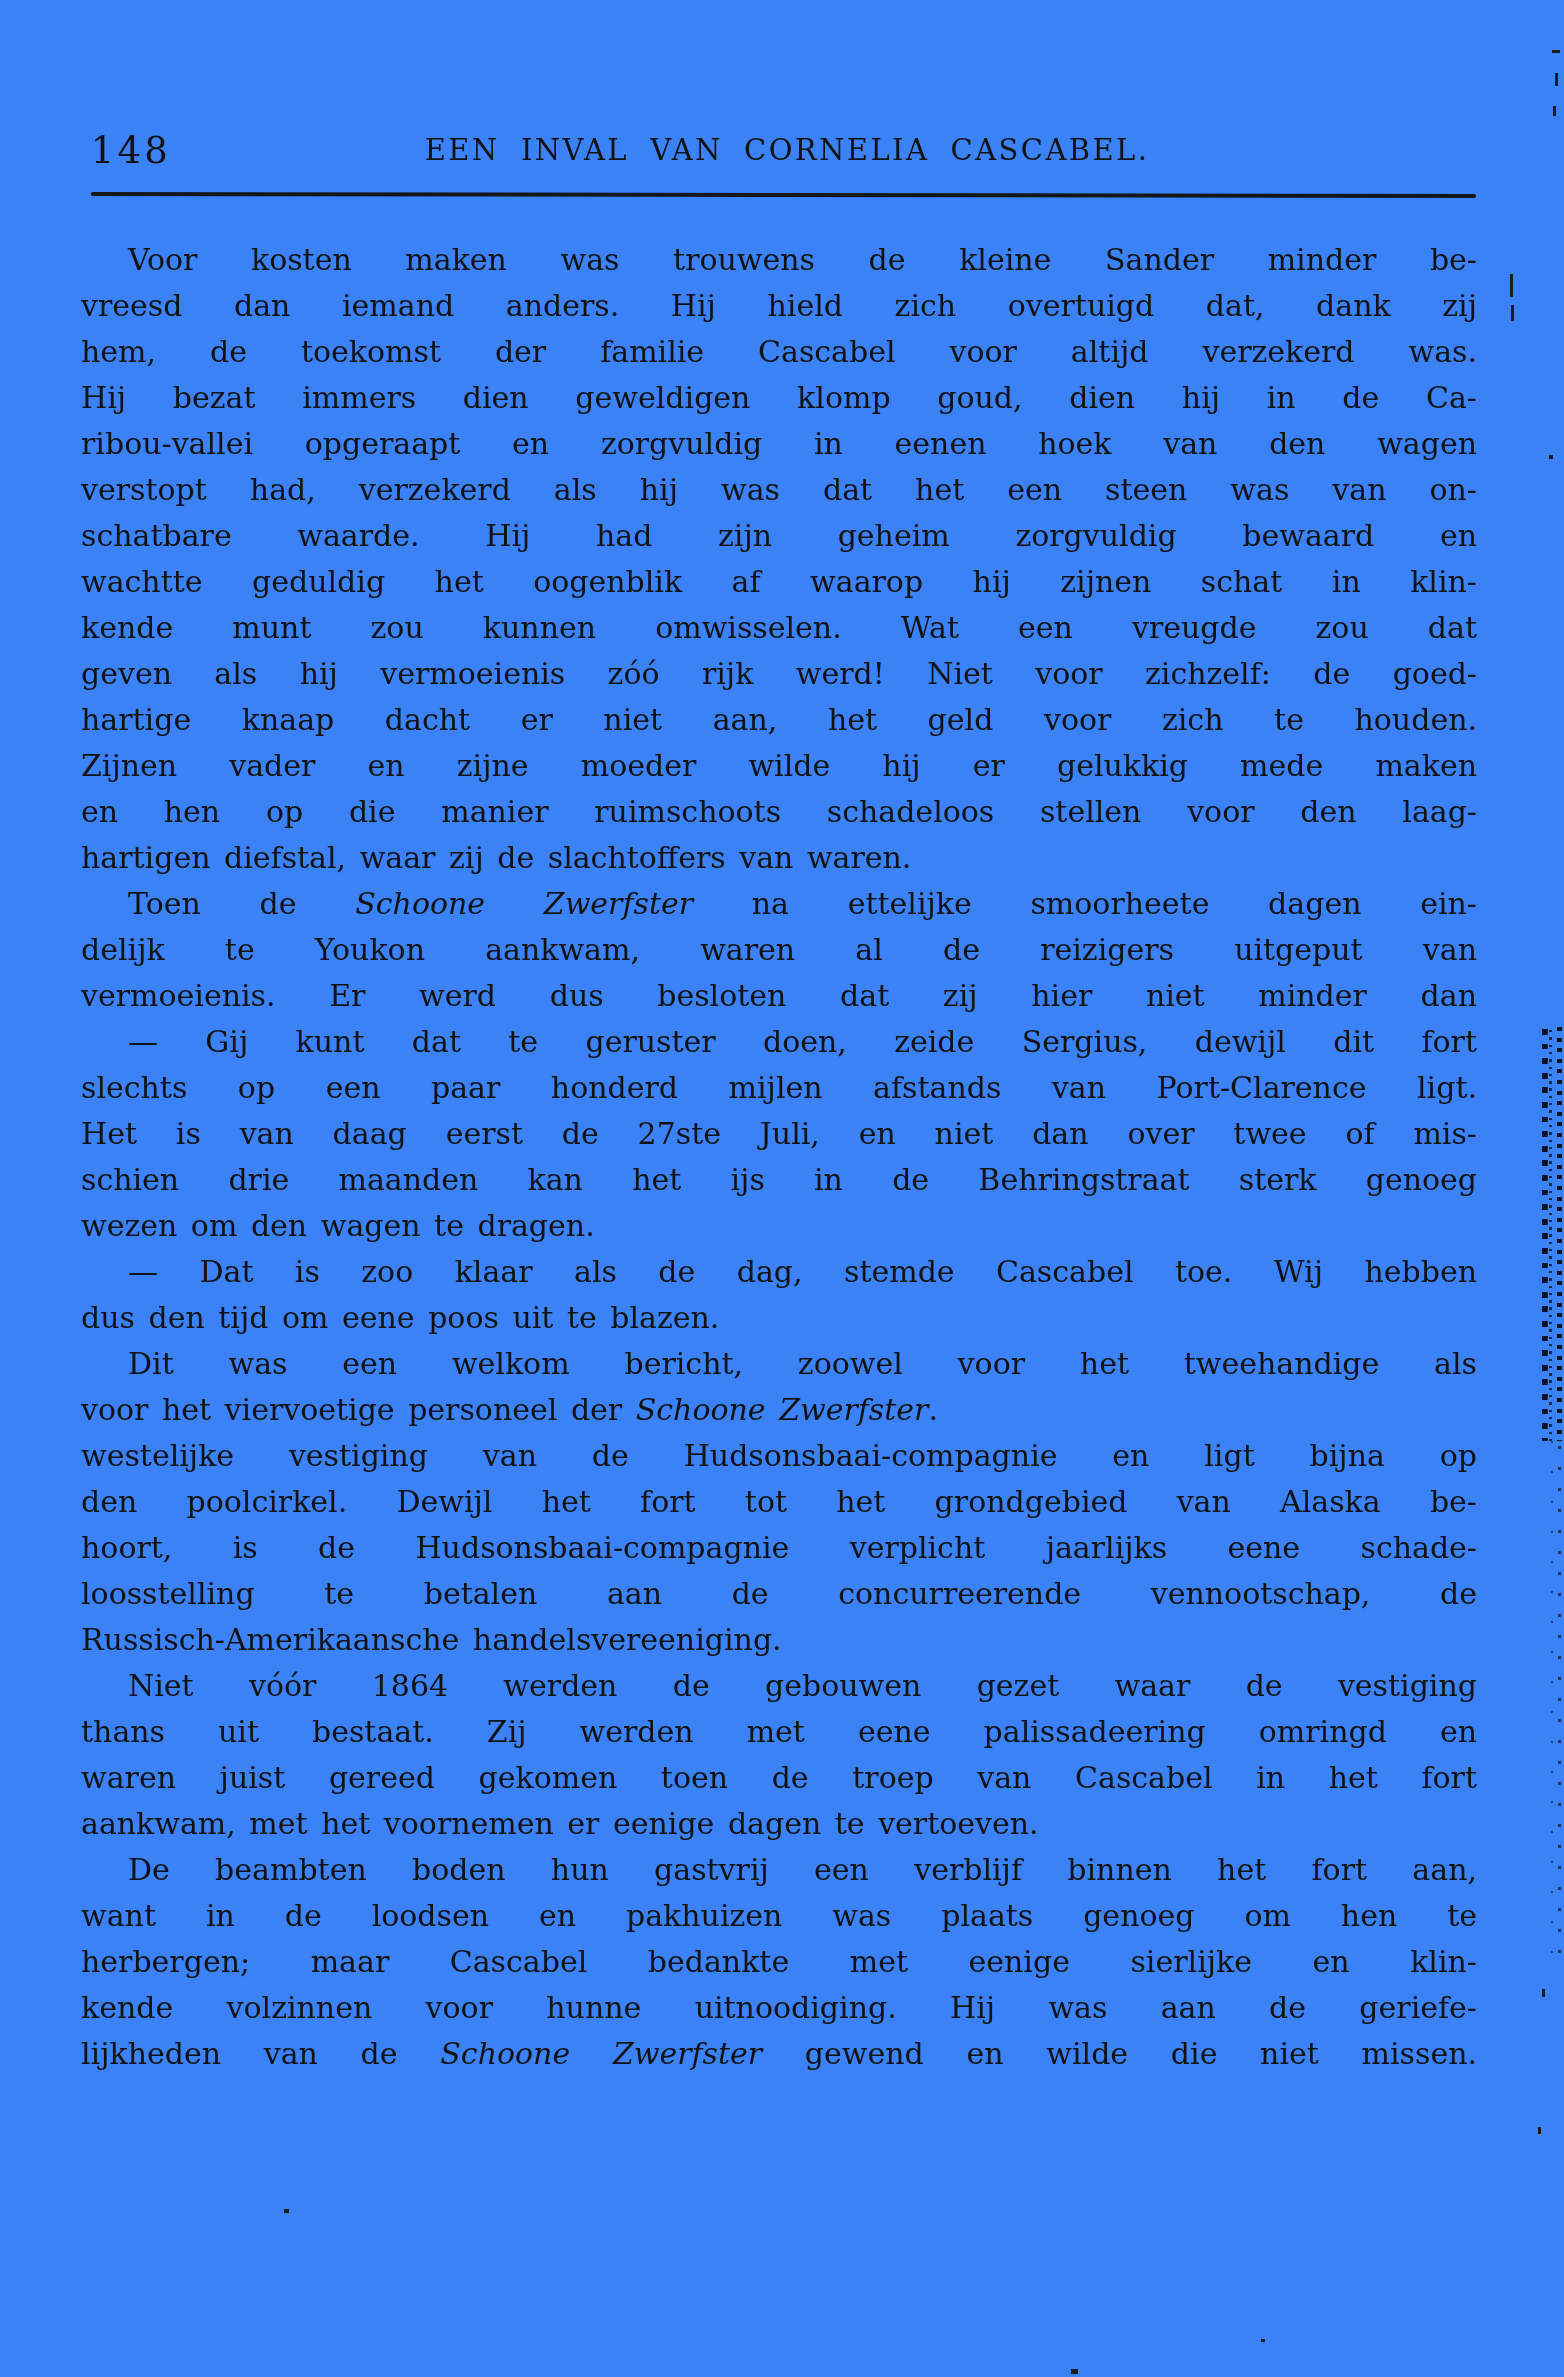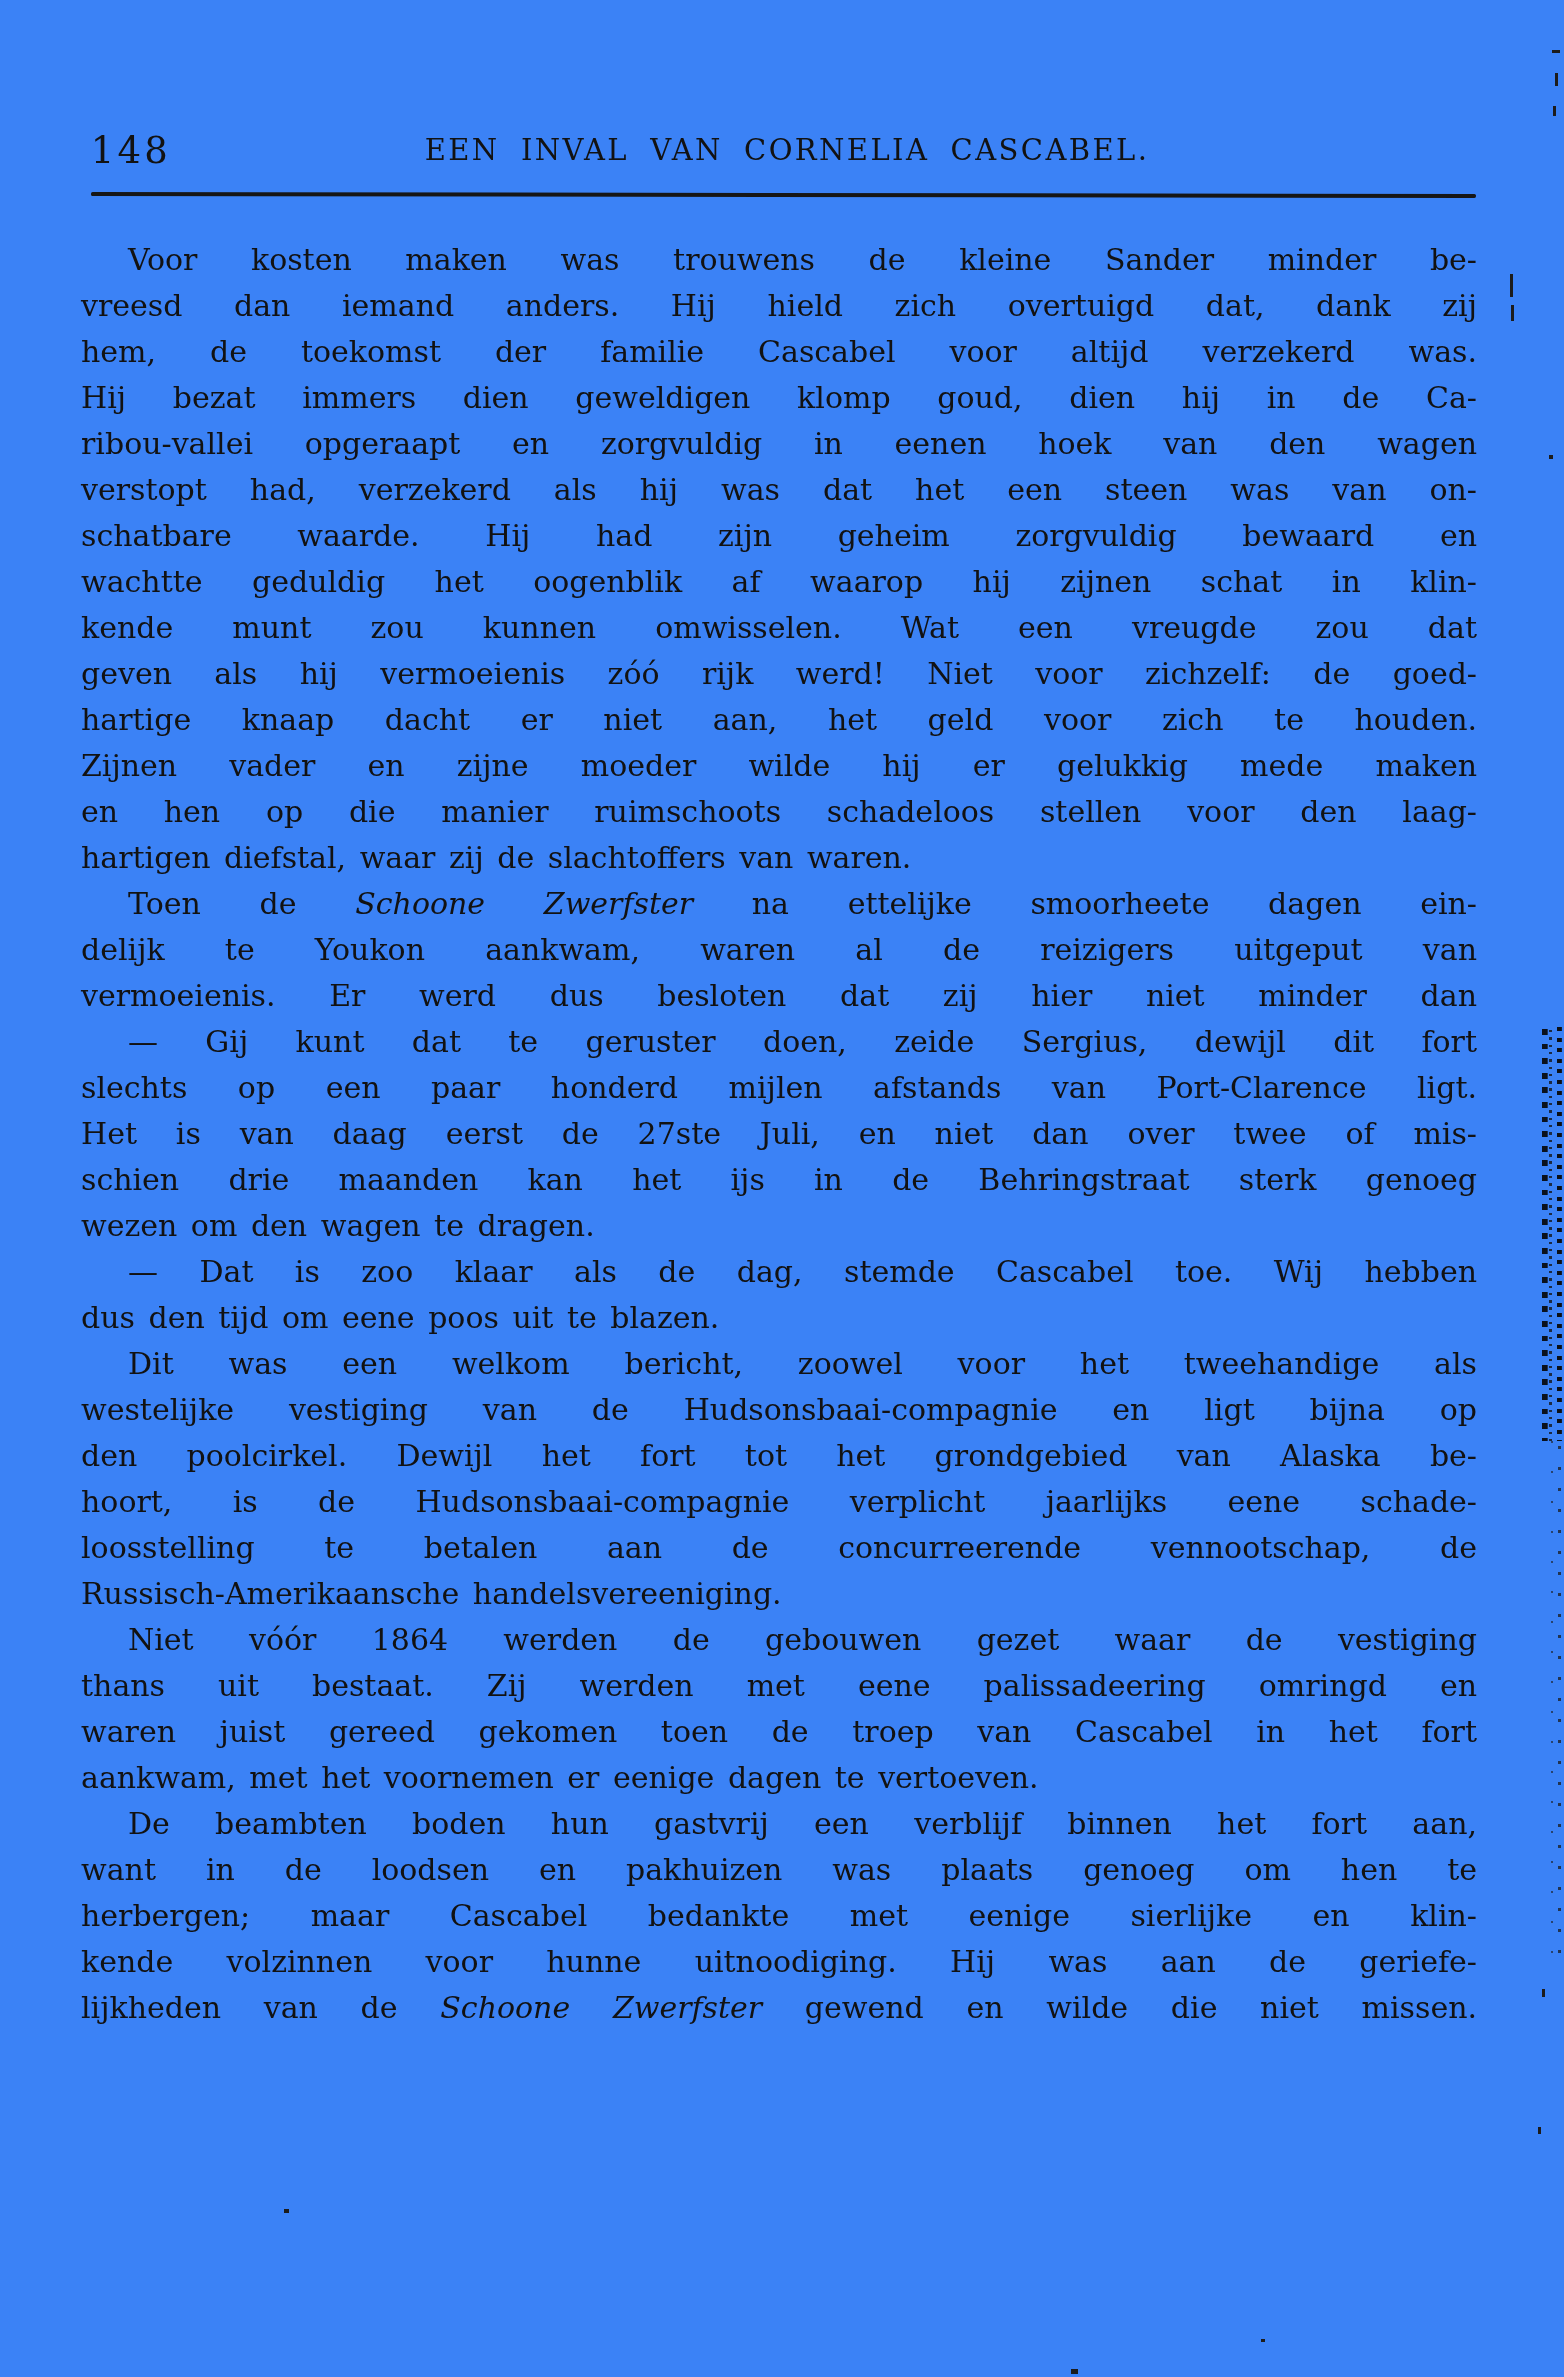--- a/index.html
+++ b/index.html
@@ -142,20 +142,21 @@
         <div class="line"><span>Het is van daag eerst de 27ste Juli, en niet dan over twee of mis-</span></div>
         <div class="line"><span>schien drie maanden kan het ijs in de Behringstraat sterk genoeg</span></div>
         <div class="line last"><span>wezen om den wagen te dragen.</span></div>
       </div>
       <div class="paragraph">
         <div class="line indent"><span>— Dat is zoo klaar als de dag, stemde Cascabel toe. Wij hebben</span></div>
         <div class="line last"><span>dus den tijd om eene poos uit te blazen.</span></div>
       </div>
       <div class="paragraph">
         <div class="line indent"><span>Dit was een welkom bericht, zoowel voor het tweehandige als</span></div>
+        <div class="line last"><span>voor het viervoetige personeel der </span><i>Schoone Zwerfster</i><span>.</span></div>
       </div>
       <div class="paragraph">
         <div class="line"><span>westelijke vestiging van de Hudsonsbaai-compagnie en ligt bijna op</span></div>
         <div class="line"><span>den poolcirkel. Dewijl het fort tot het grondgebied van Alaska be-</span></div>
         <div class="line"><span>hoort, is de Hudsonsbaai-compagnie verplicht jaarlijks eene schade-</span></div>
         <div class="line"><span>loosstelling te betalen aan de concurreerende vennootschap, de</span></div>
         <div class="line last"><span>Russisch-Amerikaansche handelsvereeniging.</span></div>
       </div>
       <div class="paragraph">
         <div class="line indent"><span>Niet vóór 1864 werden de gebouwen gezet waar de vestiging</span></div>

